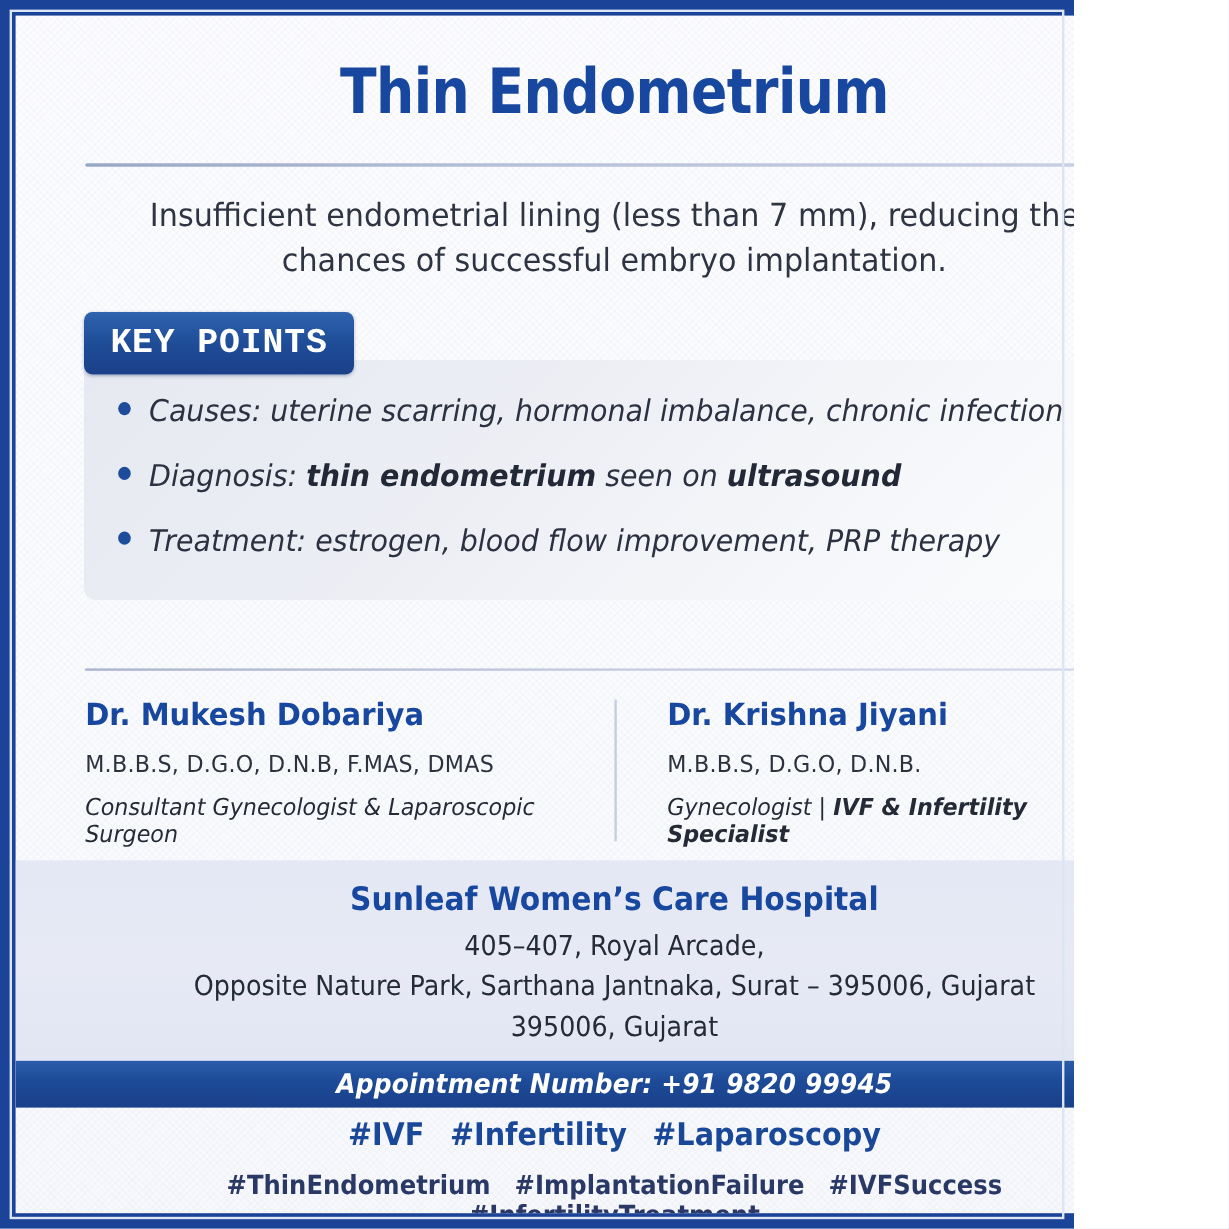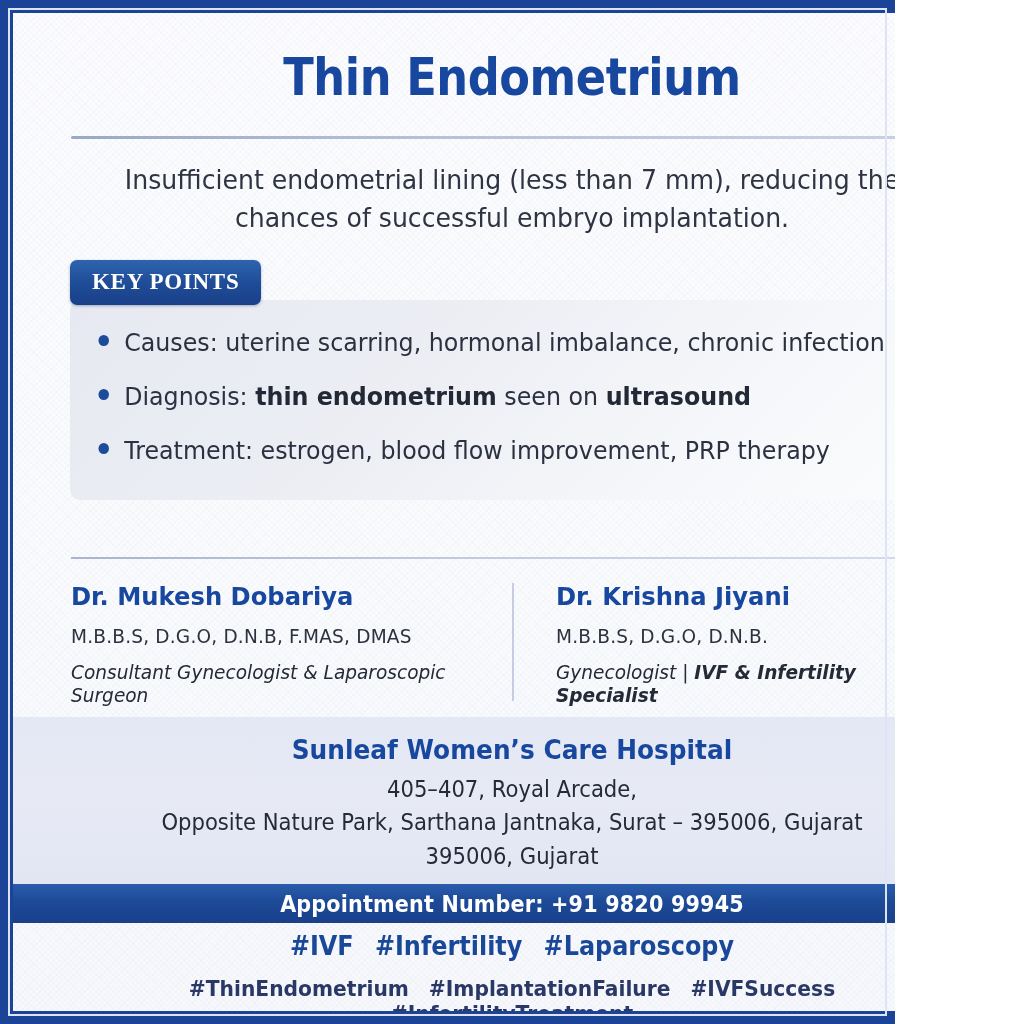--- a/index.html
+++ b/index.html
@@ -74,23 +74,23 @@
   }
 
   
   .kp-badge {
     position: absolute;
     left: 57px; top: 247px;
     padding: 9px 22px 10px 22px;
     border-radius: 7px;
     background: linear-gradient(180deg, #2e63ae 0%, #1f4c97 52%, #1a4089 100%);
     color: #ffffff;
-    font-family: Liberation Serif, serif;
-    font-weight: 700;
-    font-size: 23px;
+    font-family: Liberation Mono, monospace;
+    font-weight: 700;
+    font-size: 29px;
     letter-spacing: 0.7px;
     box-shadow: 0 1px 3px rgba(20,45,100,.35);
     z-index: 3;
   }
   .kp-card {
     position: absolute;
     left: 57px; top: 287px;
     width: 884px;
     height: 200px;
     border-radius: 10px;
@@ -98,20 +98,21 @@
     z-index: 2;
   }
   .kp-list {
     position: absolute;
     left: 57px; top: 287px;
     width: 884px;
     height: 200px;
     z-index: 4;
     padding: 28px 0 0 0;
     box-sizing: border-box;
+    font-style: italic;
   }
   .kp-item {
     display: flex;
     align-items: baseline;
     padding: 0 20px 0 30px;
     margin-bottom: 25px;
     font-family: "DejaVu Sans", sans-serif;
     font-size: 25px;
     color: #2b3140;
     transform: scaleX(0.95);
@@ -211,20 +212,21 @@
 
   
   .appt-bar {
     position: absolute;
     left: 0; right: 0; top: 871px;
     height: 39px;
     background: linear-gradient(180deg, #2a5cab 0%, #1d4a97 45%, #19408a 100%);
     display: flex;
     align-items: center;
     justify-content: center;
+    font-style: italic;
   }
   .appt-text {
     font-family: "DejaVu Sans", sans-serif;
     font-weight: 700;
     font-size: 22.5px;
     color: #ffffff;
     letter-spacing: 0.2px;
     transform: scaleX(0.92);
   }
 

